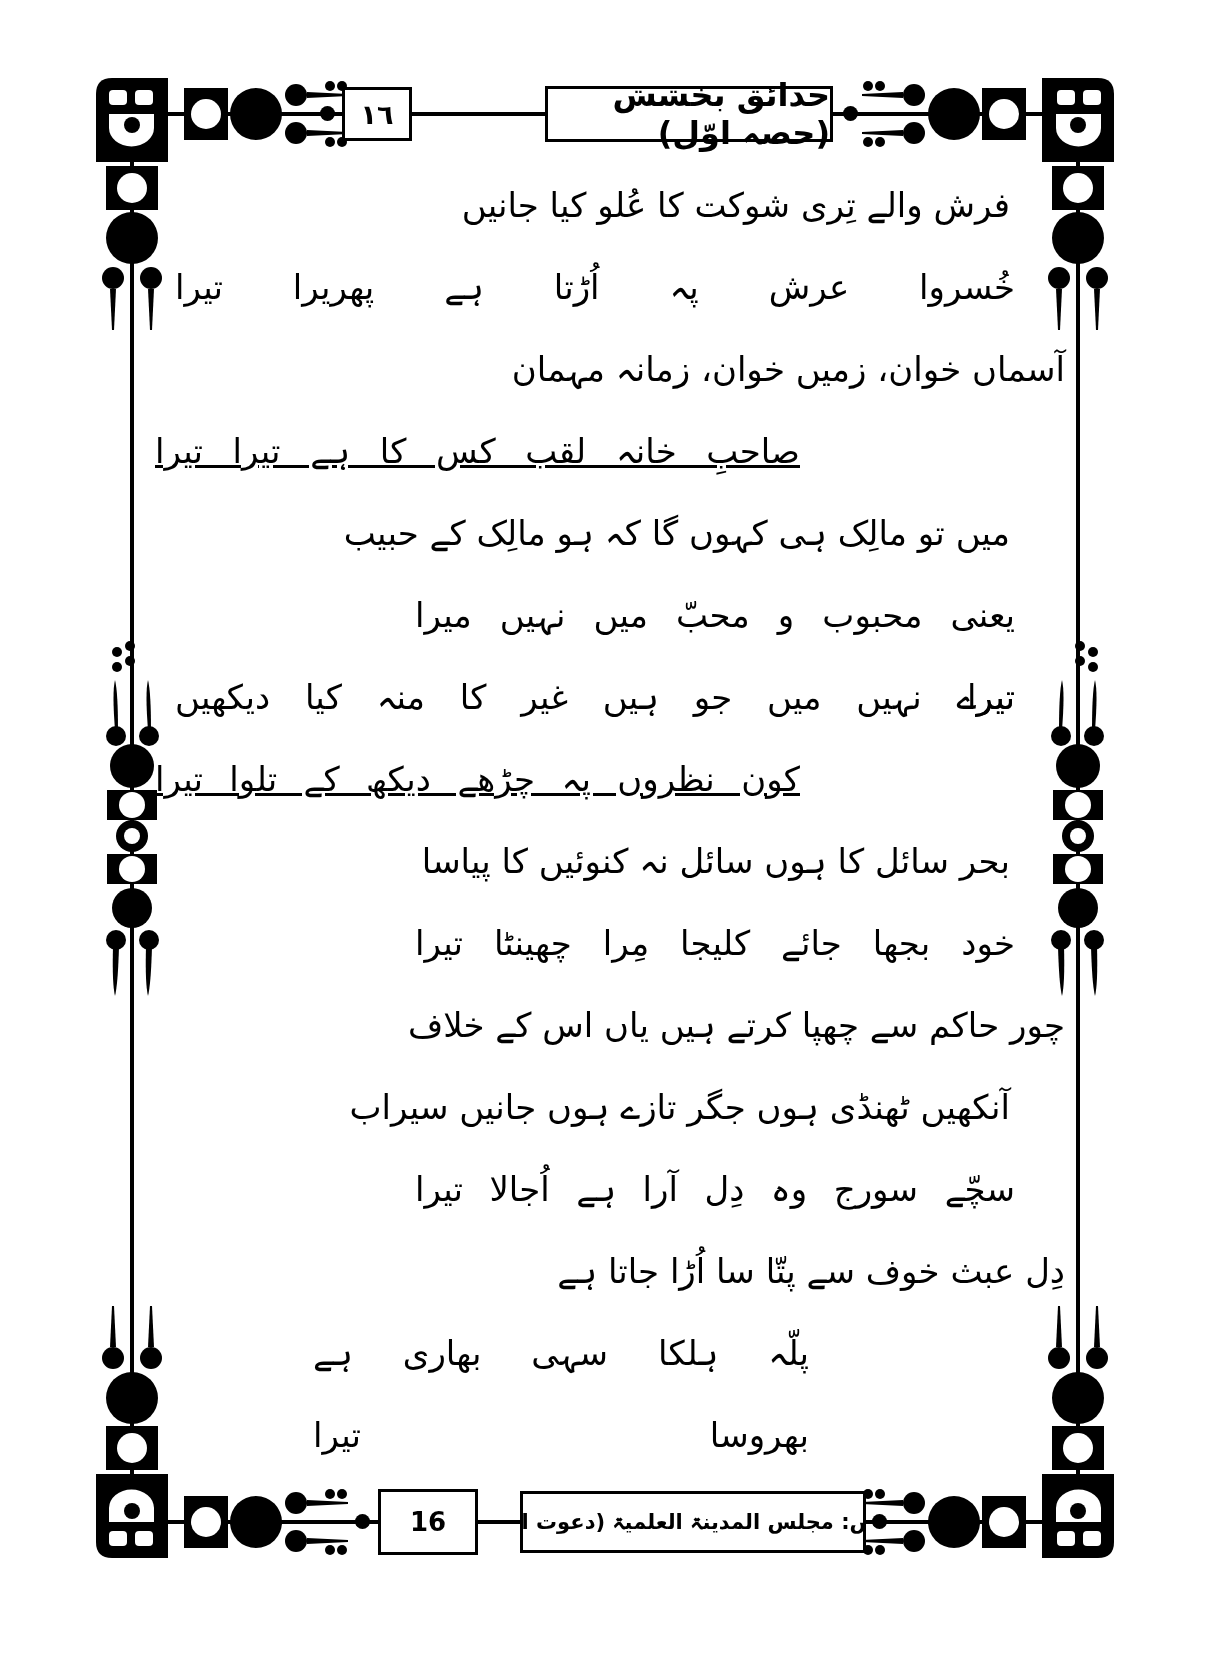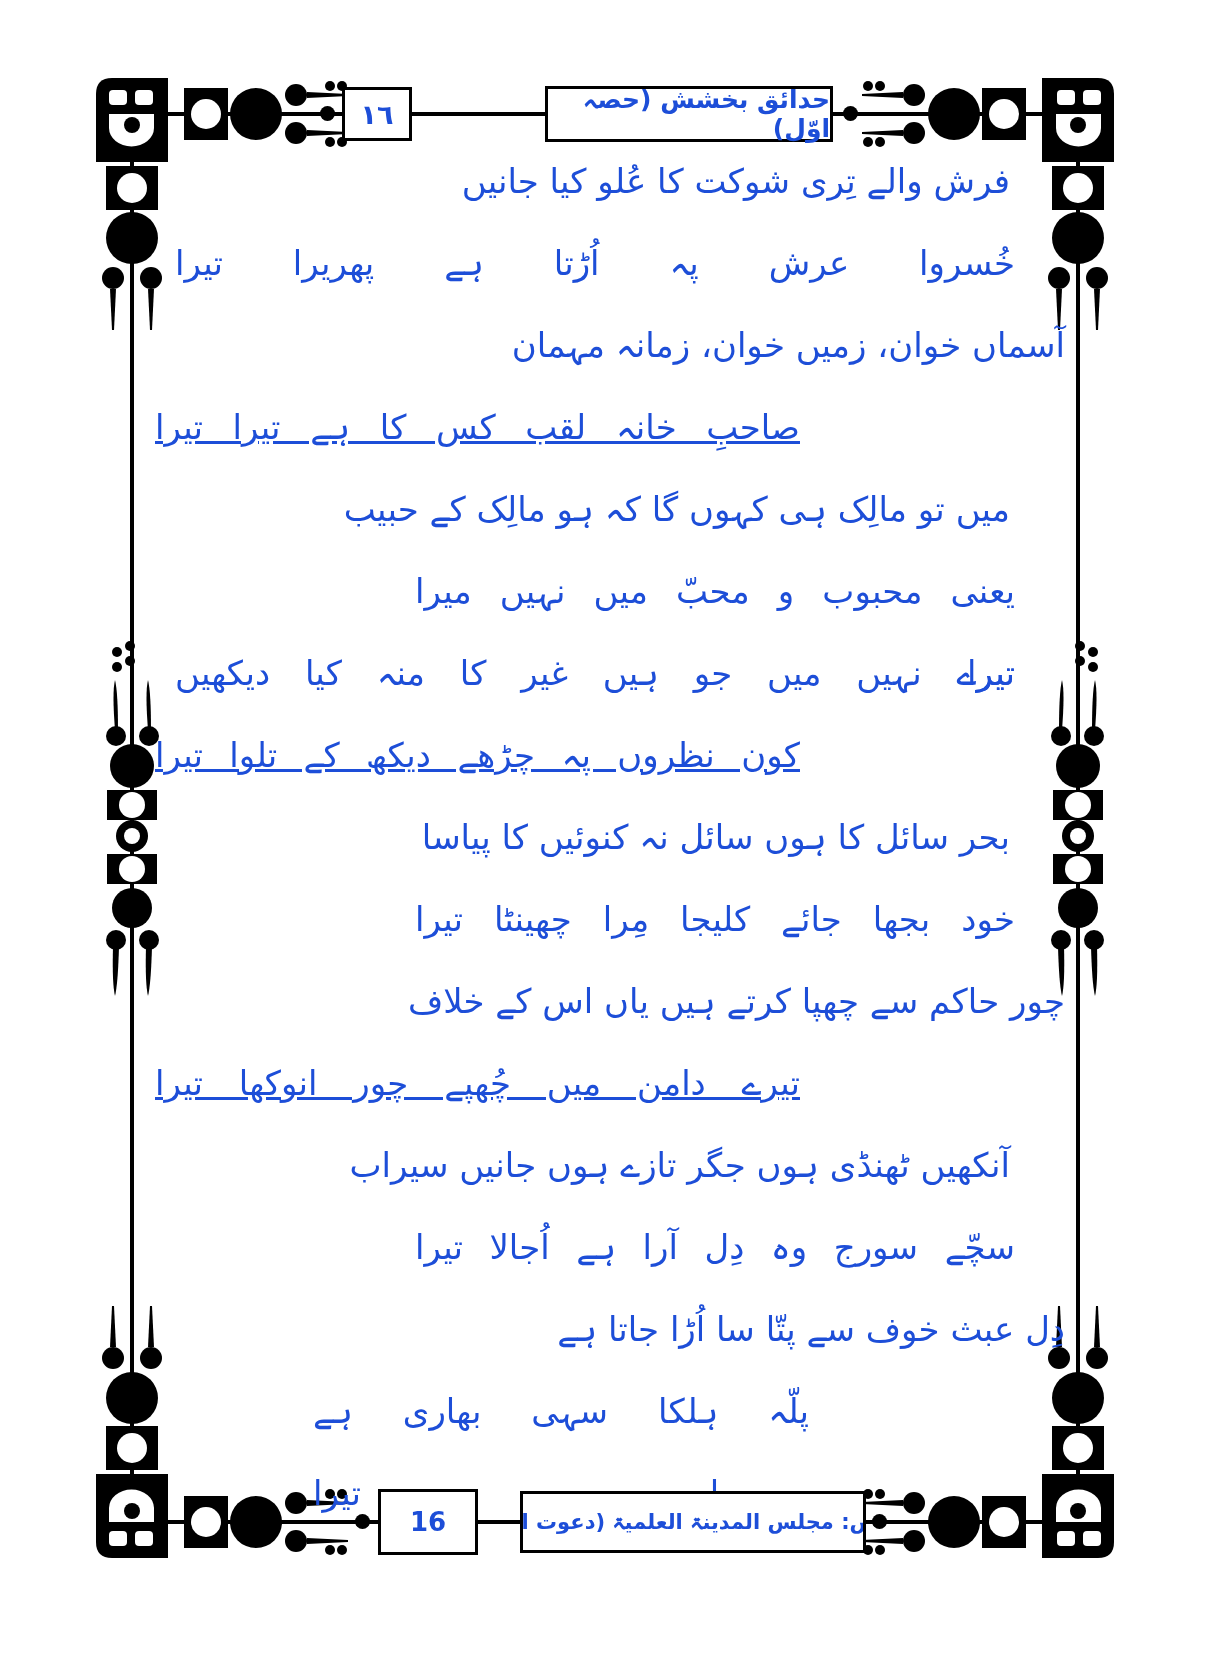--- a/index.html
+++ b/index.html
@@ -2,21 +2,21 @@
 <html lang="ur"><head>
 <meta charset="utf-8">
 <style>
   html,body{margin:0;padding:0;background:#e8e8e8;}
   .page{
     position:relative;
     width:1205px;height:1671px;
     margin:0 auto;
     background:#ffffff;
     font-family:"DejaVu Sans", sans-serif;
-    color:#1d4ed8;
+    color:#000000;
     overflow:hidden;
   }
   
   .frame-line{position:absolute;background:#000;}
   .frame-top{left:132px;top:112px;width:946px;height:4px;}
   .frame-bottom{left:132px;top:1520px;width:946px;height:4px;}
   .frame-left{left:130px;top:114px;width:4px;height:1408px;}
   .frame-right{left:1076px;top:114px;width:4px;height:1408px;}
 
   
@@ -35,27 +35,27 @@
 
   
   .rule-box{
     position:absolute;
     background:#fff;border:3px solid #000;
     display:flex;align-items:center;justify-content:center;
     box-sizing:border-box;
     z-index:3;
   }
   .pgnum-ar{left:342px;top:87px;width:70px;height:54px;font-size:27px;font-weight:bold;}
-  .title-box{left:545px;top:86px;width:288px;height:56px;font-size:25px;font-weight:bold;direction:rtl;}
+  .title-box{left:545px;top:86px;width:288px;height:56px;font-size:32px;font-weight:bold;direction:rtl;}
   .pgnum-lat{left:378px;top:1489px;width:100px;height:66px;font-size:26px;font-weight:bold;font-family:"DejaVu Sans",sans-serif;}
   .publisher-box{left:520px;top:1491px;width:346px;height:62px;font-size:21px;font-weight:bold;direction:rtl;white-space:nowrap;overflow:hidden;}
 
   
   .poem{
-    position:absolute;left:140px;top:140px;width:925px;height:1320px;
+    position:absolute;left:140px;top:164px;width:925px;height:1320px;
     z-index:2;
   }
   .line{
     direction:rtl;
     height:82px;line-height:82px;
     font-size:34px;
     box-sizing:border-box;
   }
   .a-right        {text-align:right;  padding-right:55px;}
   .a-left         {text-align:right;   padding-left:12px;}
@@ -185,21 +185,20 @@
       <div class="line a-full" dir="rtl">خُسروا عرش پہ اُڑتا ہے پھریرا تیرا</div>
       <div class="line a-left" dir="rtl">آسماں خوان، زمیں خوان، زمانہ مہمان</div>
       <div class="line a-left-spread" dir="rtl">صاحبِ خانہ لقب کس کا ہے تیرا تیرا</div>
       <div class="line a-right" dir="rtl">میں تو مالِک ہی کہوں گا کہ ہو مالِک کے حبیب</div>
       <div class="line a-right-spread" dir="rtl">یعنی محبوب و محبّ میں نہیں میرا تیرا</div>
       <div class="line a-full" dir="rtl">تیرے نہیں میں جو ہیں غیر کا منہ کیا دیکھیں</div>
       <div class="line a-left-spread" dir="rtl">کون نظروں پہ چڑھے دیکھ کے تلوا تیرا</div>
       <div class="line a-right" dir="rtl">بحر سائل کا ہوں سائل نہ کنوئیں کا پیاسا</div>
       <div class="line a-right-spread" dir="rtl">خود بجھا جائے کلیجا مِرا چھینٹا تیرا</div>
       <div class="line a-left" dir="rtl">چور حاکم سے چھپا کرتے ہیں یاں اس کے خلاف</div>
-      <div class="line a-left-spread" dir="rtl">تیرے دامن میں چُھپے چور انوکھا تیرا</div>
       <div class="line a-right" dir="rtl">آنکھیں ٹھنڈی ہوں جگر تازے ہوں جانیں سیراب</div>
       <div class="line a-right-spread" dir="rtl">سچّے سورج وہ دِل آرا ہے اُجالا تیرا</div>
       <div class="line a-left" dir="rtl">دِل عبث خوف سے پتّا سا اُڑا جاتا ہے</div>
       <div class="line a-center-spread" dir="rtl">پلّہ ہلکا سہی بھاری ہے بھروسا تیرا</div>
     </div>
 
   <div class="rule-box pgnum-lat">
     <span>16</span>
   </div>
   <div class="rule-box publisher-box">

